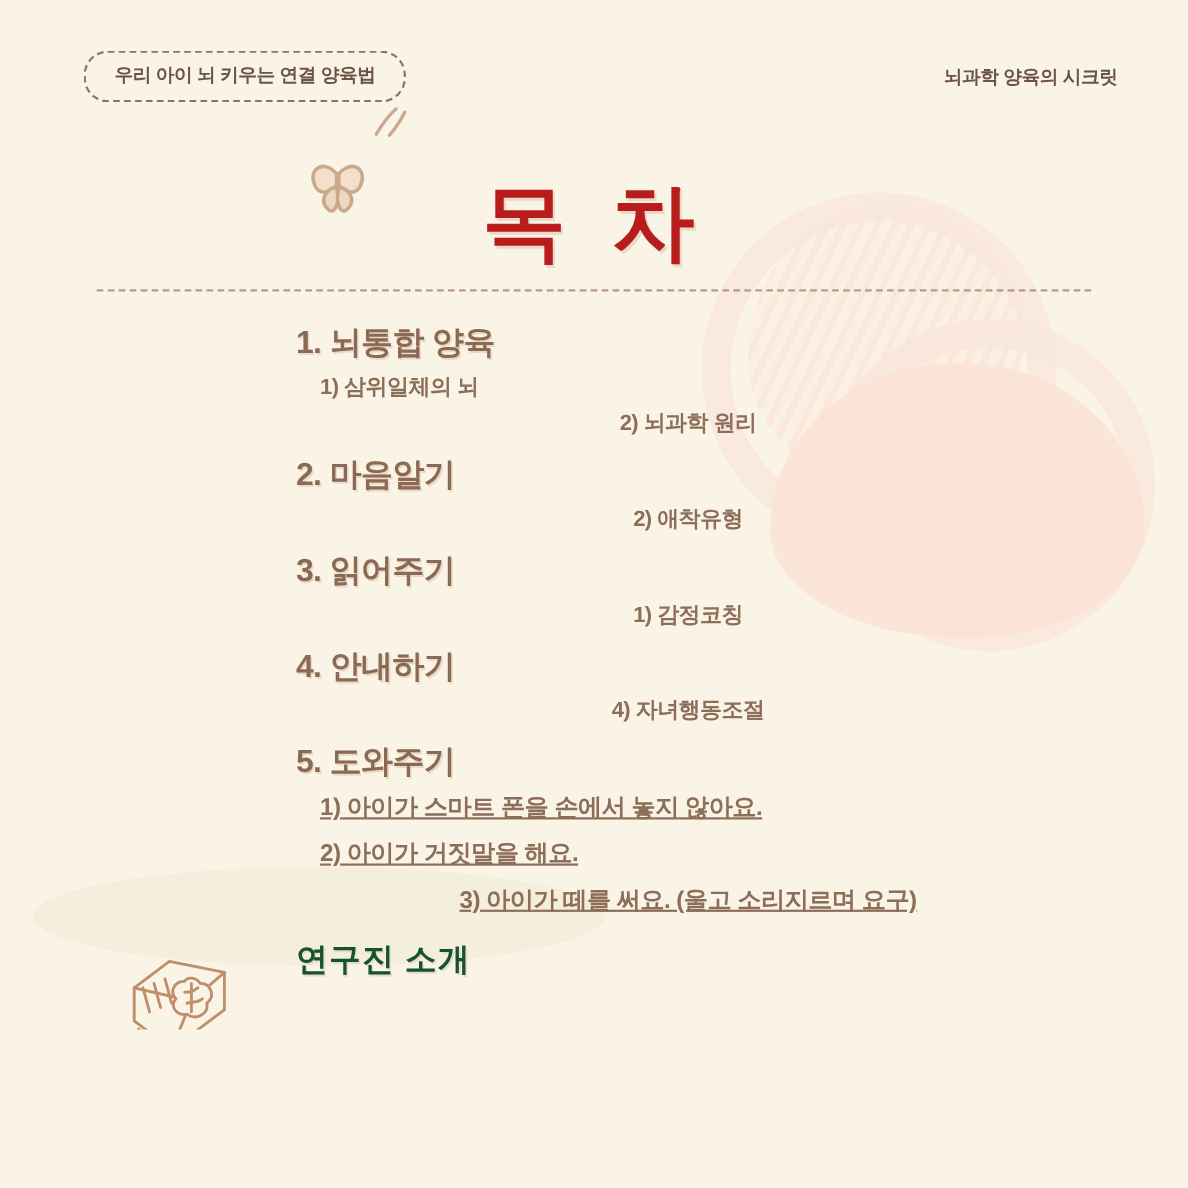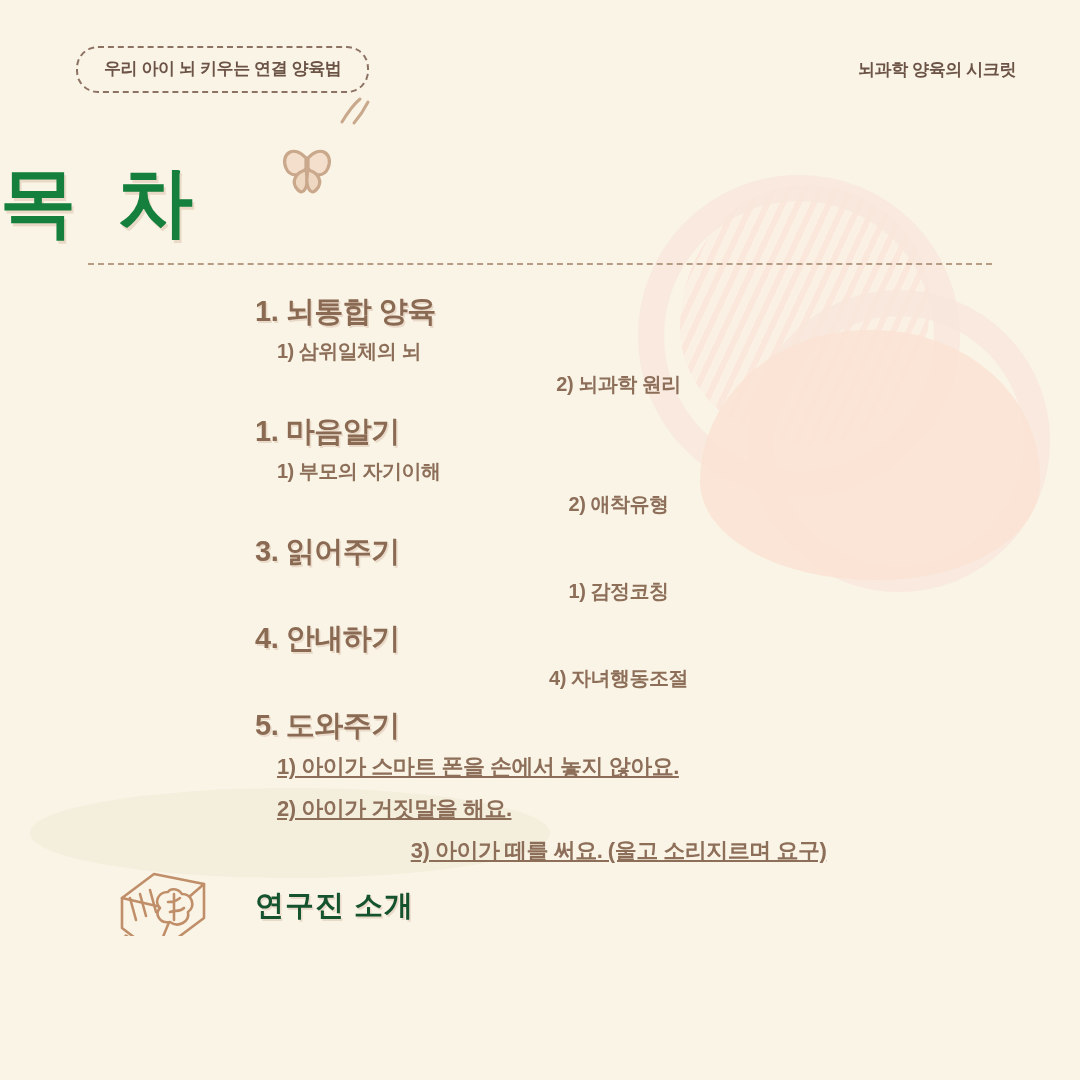--- a/index.html
+++ b/index.html
@@ -98,22 +98,22 @@
     font-weight: bold;
     letter-spacing: -0.4px;
     white-space: nowrap;
   }
 
   
   .title {
     position: absolute;
     left: 0; right: 0;
     top: 152px;
-    text-align: left;
-    color: #15803d;
+    text-align: center;
+    color: #b91c1c;
     font-size: 76px;
     font-weight: bold;
     letter-spacing: 10px;
     text-shadow: 2px 3px 0 #E9D9C6;
   }
   .butterfly {
     position: absolute;
     left: 272px;
     top: 138px;
     width: 70px;
@@ -137,21 +137,21 @@
   .divider-top { top: 263px; }
   .divider-bottom {
     top: 970px;
     left: 130px;
     right: 110px;
   }
 
   
   .toc {
     position: absolute;
-    left: 255px;
+    left: 269px;
     top: 292px;
     right: 120px;
   }
   .chapter {
     color: #8A6A52;
     font-size: 29px;
     font-weight: bold;
     letter-spacing: -0.5px;
     margin: 0 0 6px 0;
     text-shadow: 1.5px 2px 0 #EADACA;
@@ -224,22 +224,21 @@
 
   <div class="toc">
 
     <div class="group g1">
       <div class="chapter">1. 뇌통합 양육</div>
       <div class="sub">1) 삼위일체의 뇌</div>
       <div class="sub">2) 뇌과학 원리</div>
     </div>
 
     <div class="group g2">
-      <div class="chapter">1. 마음알기</div>
-      <div class="sub">1) 부모의 자기이해</div>
+      <div class="chapter">2. 마음알기</div>
       <div class="sub">2) 애착유형</div>
     </div>
 
     <div class="group g3">
       <div class="chapter">3. 읽어주기</div>
       <div class="sub">1) 감정코칭</div>
     </div>
 
     <div class="group g4">
       <div class="chapter">4. 안내하기</div>

